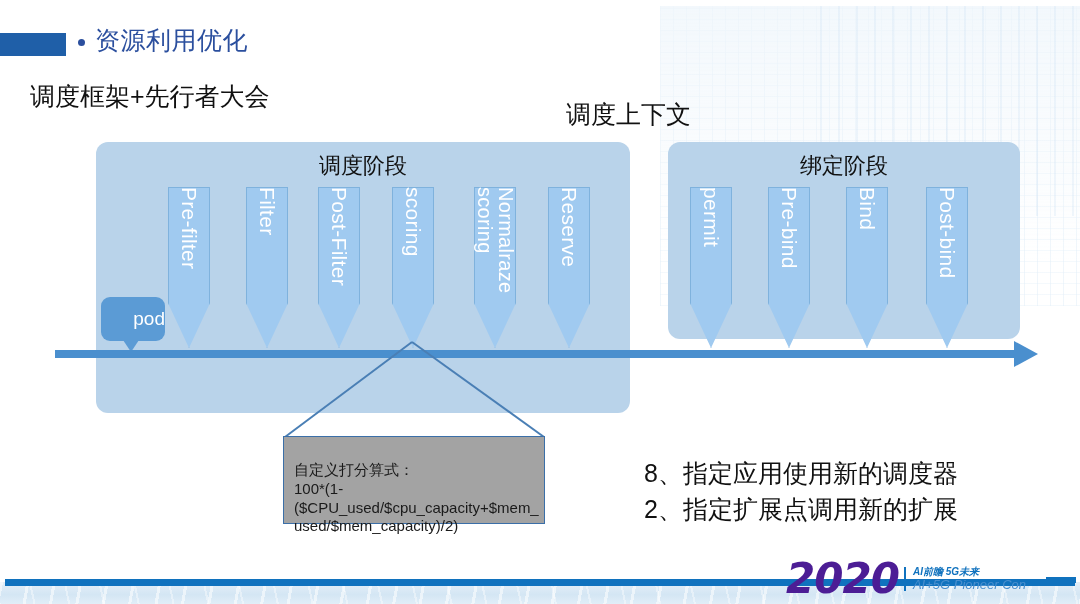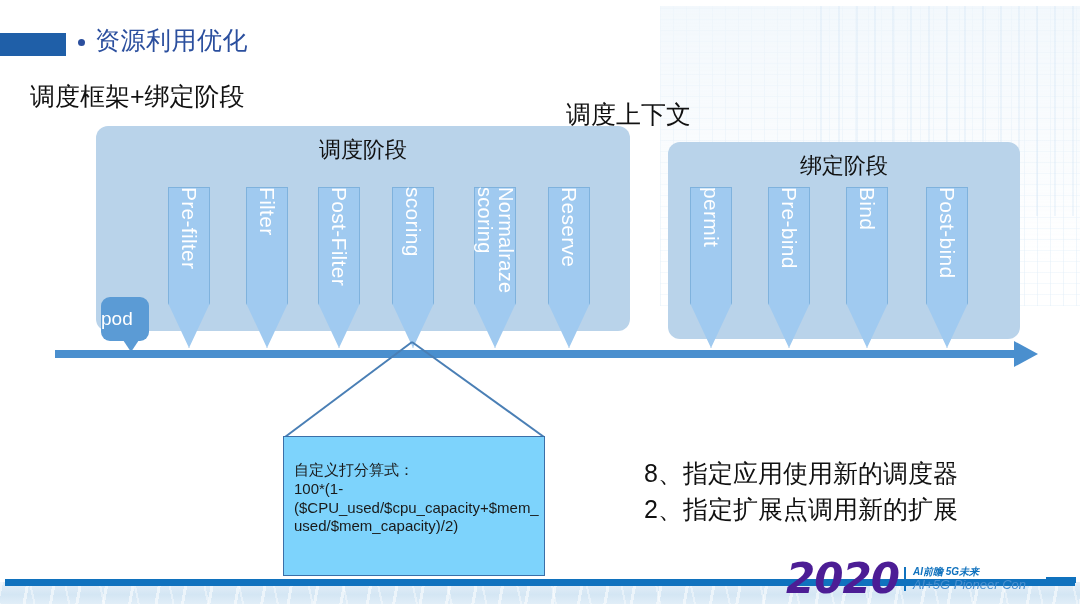--- a/index.html
+++ b/index.html
@@ -118,21 +118,21 @@
     color: #111111;
     white-space: nowrap;
   }
 
   
   .panel {
     position: absolute;
     background: #b9d3ea;
     border-radius: 12px;
   }
-  .panel-sched { left: 96px; top: 120px; width: 534px; height: 205px; }
+  .panel-sched { left: 96px; top: 136px; width: 534px; height: 271px; }
   .panel-bind  { left: 668px; top: 136px; width: 352px; height: 197px; }
 
   .panel-title {
     position: absolute;
     top: 12px;
     left: 0;
     width: 100%;
     text-align: center;
     font-size: 22px;
     color: #111111;
@@ -171,27 +171,27 @@
     white-space: nowrap;
     letter-spacing: .3px;
   }
   .stage-label.two span { font-size: 20px; }
 
   
   .pod {
     position: absolute;
     left: 101px;
     top: 291px;
-    width: 48px;
+    width: 64px;
     height: 44px;
     background: #5b9bd5;
     border-radius: 9px;
     display: flex;
     align-items: center;
-    justify-content: flex-start;
+    justify-content: flex-end;
     color: #ffffff;
     font-size: 19px;
   }
   .pod-tail {
     position: absolute;
     left: 123px;
     top: 334px;
     width: 0;
     height: 0;
     border-left: 8px solid transparent;
@@ -224,22 +224,22 @@
     position: absolute;
     pointer-events: none;
   }
 
   
   .callout {
     position: absolute;
     left: 283px;
     top: 430px;
     width: 262px;
-    height: 140px;
-    background: #7dd3fc;
+    height: 88px;
+    background: #a3a3a3;
     border: 1px solid #3b6fa8;
     box-sizing: border-box;
   }
   .callout-text {
     position: absolute;
     left: 10px;
     top: 24px;
     width: 246px;
     font-size: 15px;
     color: #1a1a1a;
@@ -326,21 +326,21 @@
 
   <div class="bg-tech"></div>
   <div class="bg-tech-2"></div>
 
   <div class="accent-bar"></div>
   <div class="title-row">
     <div class="title-dot"></div>
     <div class="title-text">资源利用优化</div>
   </div>
 
-  <div class="subtitle-left">调度框架+绑定阶段</div>
+  <div class="subtitle-left">调度框架+先行者大会</div>
   <div class="subtitle-right">调度上下文</div>
 
   <div class="panel panel-sched">
     <div class="panel-title">调度阶段</div>
   </div>
 
   <div class="panel panel-bind">
     <div class="panel-title">绑定阶段</div>
   </div>
 

